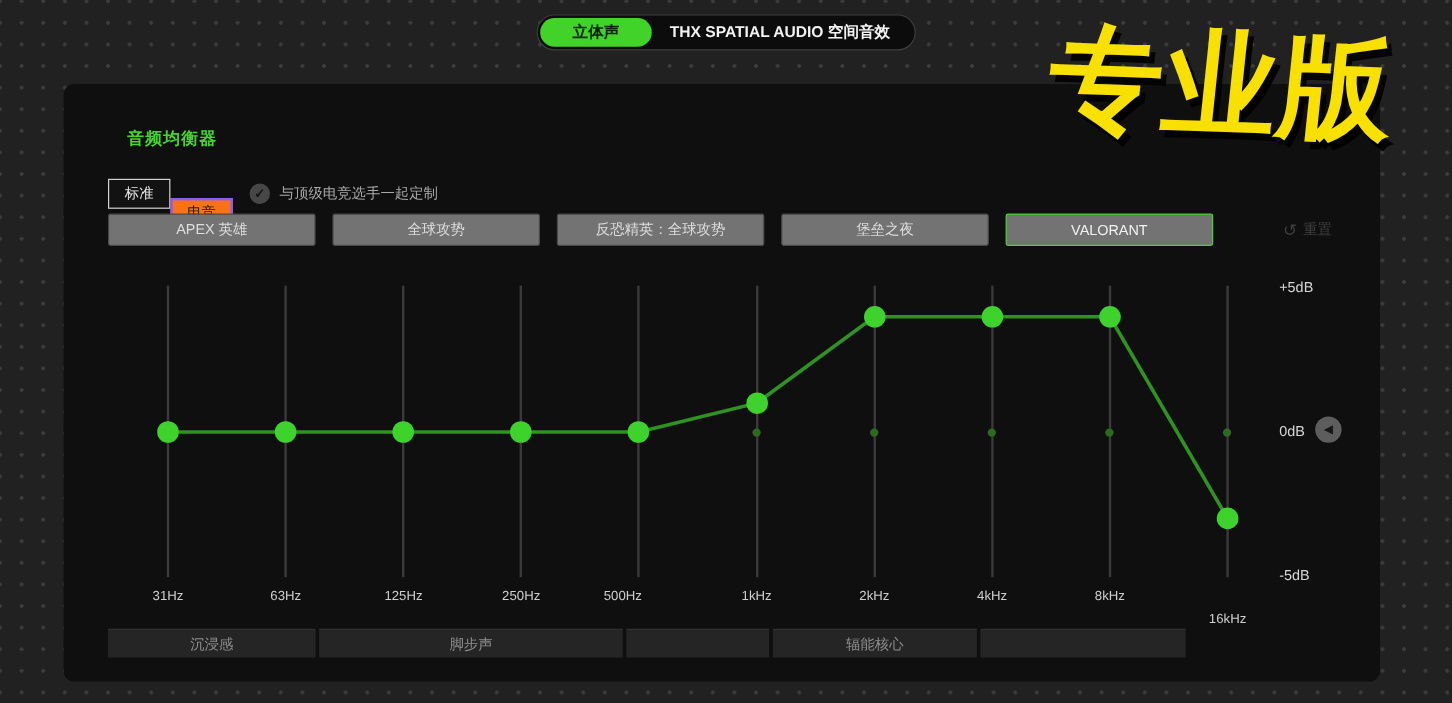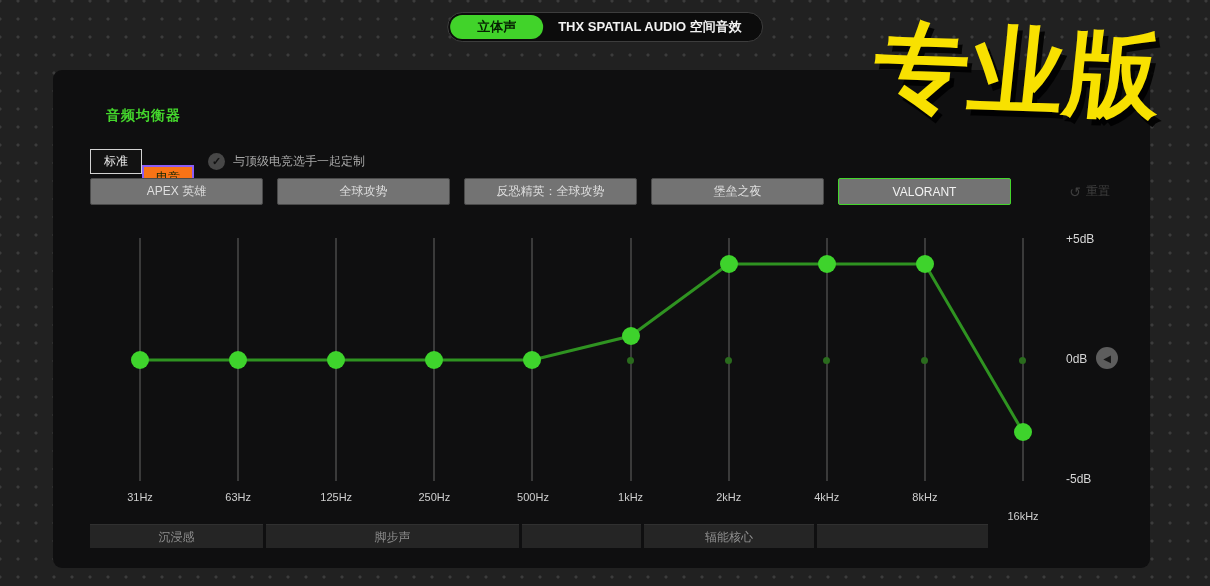--- a/index.html
+++ b/index.html
@@ -138,21 +138,21 @@
       </svg>
       <div class="eq-handle" style="left: 78px; top: 281px;"></div>
       <div class="freq-label" style="left: 52px; top: 421px;">31Hz</div>
       <div class="eq-handle" style="left: 176.11px; top: 281px;"></div>
       <div class="freq-label" style="left: 150.11px; top: 421px;">63Hz</div>
       <div class="eq-handle" style="left: 274.22px; top: 281px;"></div>
       <div class="freq-label" style="left: 248.22px; top: 421px;">125Hz</div>
       <div class="eq-handle" style="left: 372.33px; top: 281px;"></div>
       <div class="freq-label" style="left: 346.33px; top: 421px;">250Hz</div>
       <div class="eq-handle" style="left: 470.44px; top: 281px;"></div>
-      <div class="freq-label" style="left: 445px; top: 421px;">500Hz</div>
+      <div class="freq-label" style="left: 431px; top: 421px;">500Hz</div>
       <div class="eq-handle" style="left: 568.55px; top: 257px;"></div>
       <div class="freq-label" style="left: 542.55px; top: 421px;">1kHz</div>
       <div class="eq-handle" style="left: 666.66px; top: 185px;"></div>
       <div class="freq-label" style="left: 640.66px; top: 421px;">2kHz</div>
       <div class="eq-handle" style="left: 764.77px; top: 185px;"></div>
       <div class="freq-label" style="left: 738.77px; top: 421px;">4kHz</div>
       <div class="eq-handle" style="left: 862.88px; top: 185px;"></div>
       <div class="freq-label" style="left: 836.88px; top: 421px;">8kHz</div>
       <div class="eq-handle" style="left: 960.99px; top: 353px;"></div>
       <div class="freq-label" style="left: 934.99px; top: 440px;">16kHz</div>

